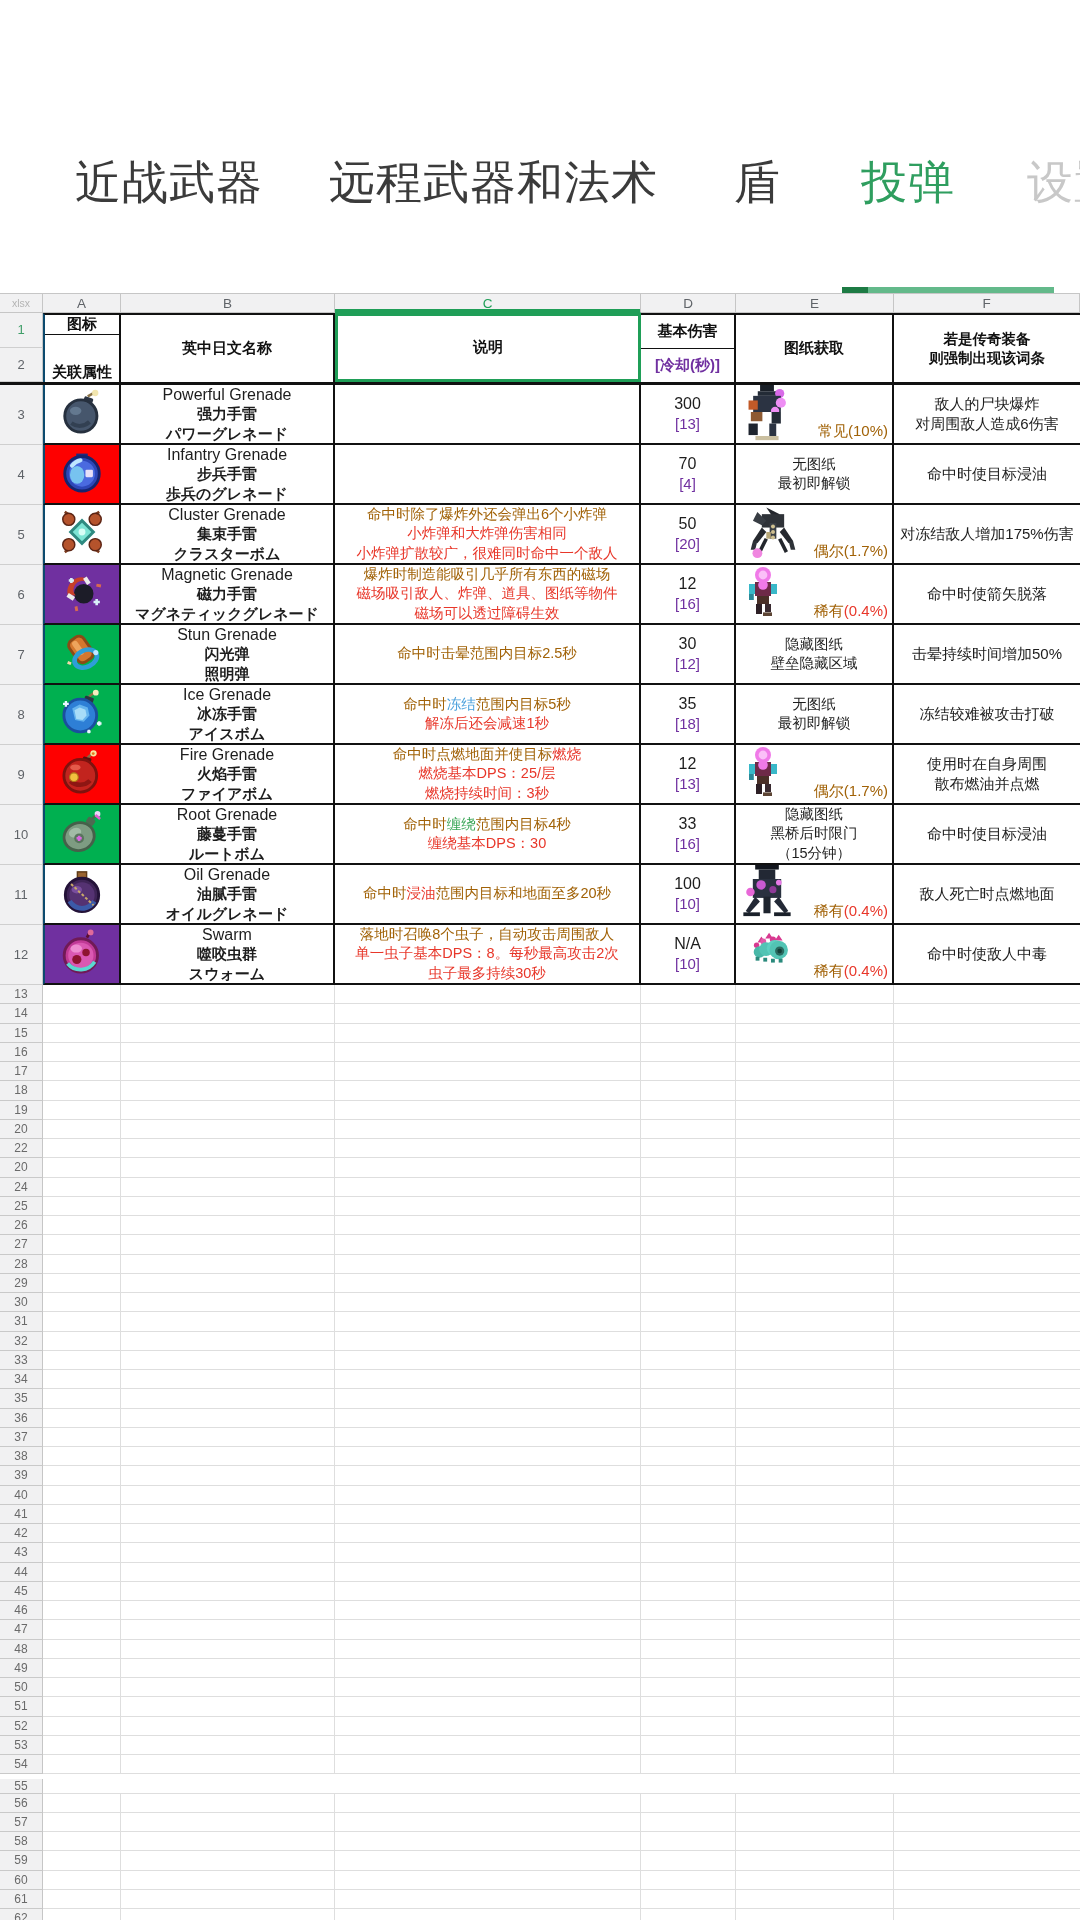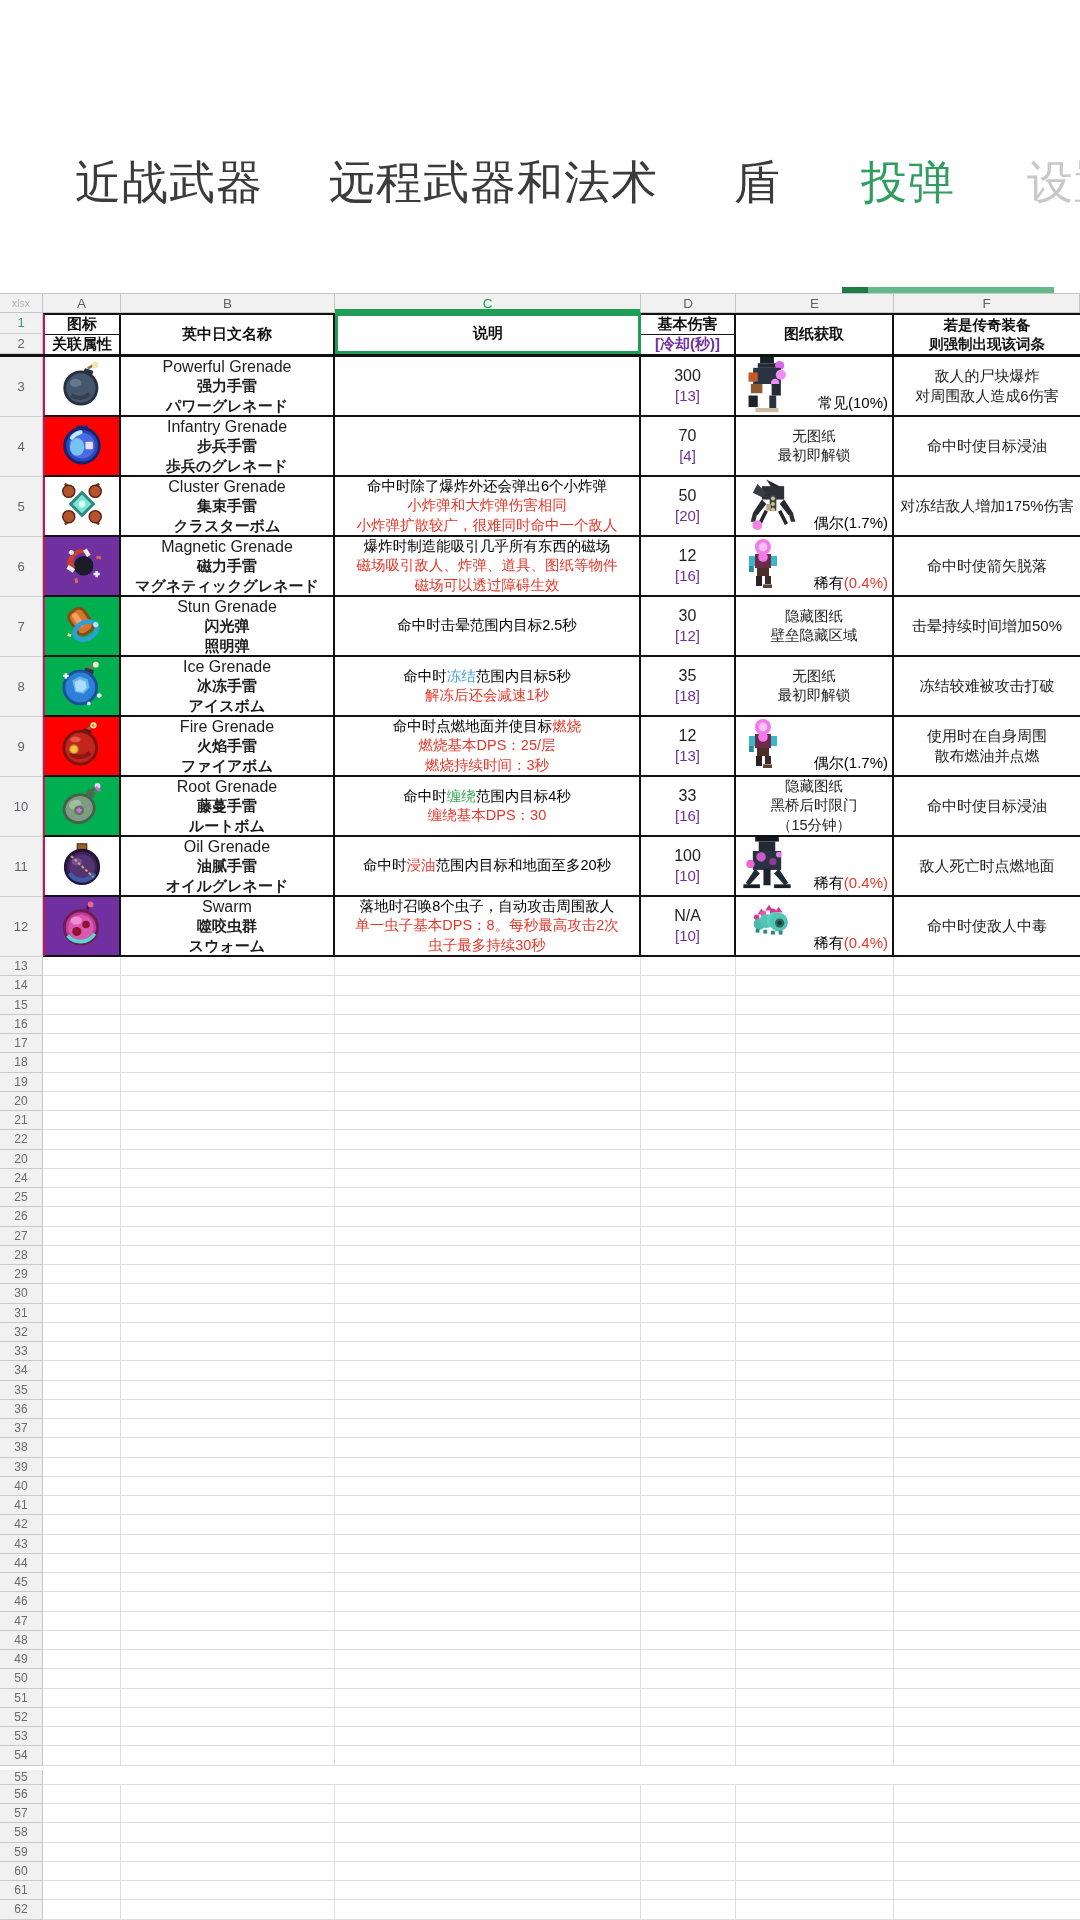--- a/index.html
+++ b/index.html
@@ -42,31 +42,31 @@
   .hsub.divb{border-bottom:1.5px solid #111;}
   .purple{color:#7030a0;}
   .hcell.csel{border:3px solid #1f9e57;}
   .hf{line-height:19px;font-size:14.5px;}
 
   
   .drow{height:60px;}
   .cell{box-sizing:border-box;border-right:2px solid #111;border-bottom:2px solid #111;
         display:flex;flex-direction:column;align-items:center;justify-content:center;
         text-align:center;color:#1d1d1d;overflow:hidden;position:relative;}
-  .c-a{border-left:2px solid #be185d;}
+  .c-a{border-left:2px solid #0c4a6e;gap:28px;}
   .b-en{font-size:16px;line-height:19.5px;}
   .b-cn,.b-jp{font-size:15px;font-weight:700;line-height:19.5px;}
   .cline{font-size:14.5px;line-height:19.5px;white-space:nowrap;}
   .d-dmg{font-size:16px;line-height:20px;}
   .d-cd{font-size:15px;line-height:20px;color:#7030a0;}
   .eline{font-size:14.5px;line-height:19.5px;white-space:nowrap;}
   .fline{font-size:15px;line-height:20px;white-space:nowrap;}
   .sprite{position:absolute;left:5px;top:50%;transform:translateY(-50%);}
   .bp-label{position:absolute;right:4px;bottom:2px;font-size:15px;white-space:nowrap;}
-  .ck{color:#000000;text-align:right;} .cr{color:#e8372a;} .cb{color:#4aa0dc;} .cg{color:#3aa657;}
+  .ck{color:#a16207;text-align:right;} .cr{color:#e8372a;} .cb{color:#4aa0dc;} .cg{color:#3aa657;}
 
   
   .erow{display:flex;}
   .ern{box-sizing:border-box;width:43px;background:#f1f1f2;border-right:1px solid #c6c6c6;border-bottom:1px solid #c9c9c9;
        color:#6a6a6a;font-size:12px;display:flex;align-items:center;justify-content:center;}
   .ecell{box-sizing:border-box;border-right:1px solid #dedede;border-bottom:1px solid #dedede;background:#fff;}
 </style>
 </head>
 <body>
 
@@ -609,29 +609,20 @@
       <div class="erow" style="height: 19.26px;">
         <div class="ern">20</div>
         <div class="ecell" style="width: 78px;"></div>
         <div class="ecell" style="width: 214px;"></div>
         <div class="ecell" style="width: 306px;"></div>
         <div class="ecell" style="width: 95px;"></div>
         <div class="ecell" style="width: 158px;"></div>
         <div class="ecell" style="width: 186px; border-right: none;"></div>
       </div>
       <div class="erow" style="height: 19.26px;">
-        <div class="ern">21</div>
-        <div class="ecell" style="width: 78px;"></div>
-        <div class="ecell" style="width: 214px;"></div>
-        <div class="ecell" style="width: 306px;"></div>
-        <div class="ecell" style="width: 95px;"></div>
-        <div class="ecell" style="width: 158px;"></div>
-        <div class="ecell" style="width: 186px; border-right: none;"></div>
-      </div>
-      <div class="erow" style="height: 19.26px;">
         <div class="ern">22</div>
         <div class="ecell" style="width: 78px;"></div>
         <div class="ecell" style="width: 214px;"></div>
         <div class="ecell" style="width: 306px;"></div>
         <div class="ecell" style="width: 95px;"></div>
         <div class="ecell" style="width: 158px;"></div>
         <div class="ecell" style="width: 186px; border-right: none;"></div>
       </div>
       <div class="erow" style="height: 19.26px;">
         <div class="ern">20</div>

